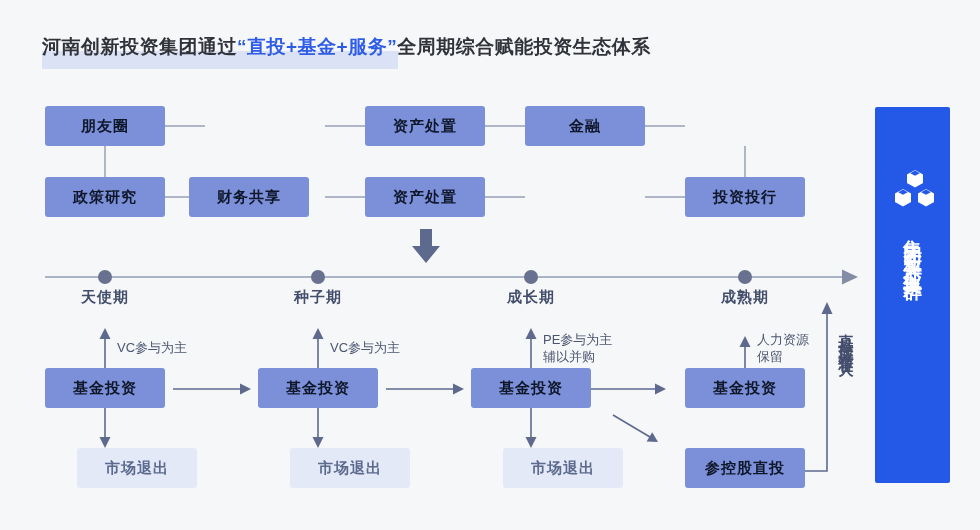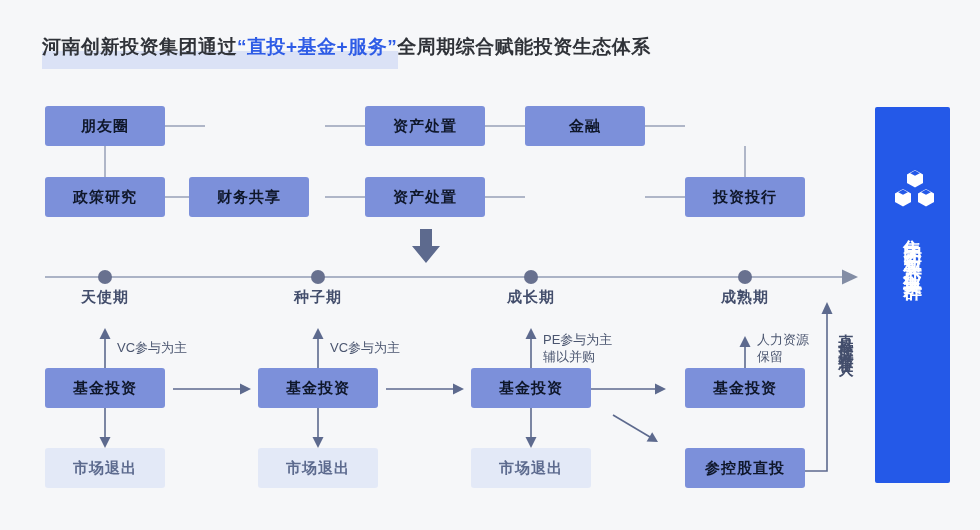--- a/index.html
+++ b/index.html
@@ -5,21 +5,21 @@
   html,body{margin:0;padding:0;}
   body{background:var(--page-bg,#F6F7F9);font-family:"Liberation Sans","DejaVu Sans",sans-serif;}
   .stage{position:relative;width:980px;height:530px;overflow:hidden;background:var(--page-bg,#F6F7F9);}
   .overlay{position:absolute;left:0;top:0;z-index:0;pointer-events:none;}
   .title{position:absolute;left:42px;top:33px;margin:0;font-size:19px;line-height:27px;font-weight:700;color:var(--title-text);z-index:2;letter-spacing:.5px;}
   .title .accent{color:var(--title-accent);}
   .title-highlight{position:absolute;left:42px;top:51px;width:356px;height:18px;background:var(--title-highlight);z-index:1;}
   .box{position:absolute;width:120px;height:40px;display:flex;align-items:center;justify-content:center;
        border-radius:3px;font-size:15px;font-weight:700;z-index:1;letter-spacing:1px;}
   .box.blue{background:var(--box-blue);color:#0f172a;}
-  .box.light{background:var(--box-light);color:var(--box-light-text);}
+  .box.light{background:var(--box-light);color:var(--box-light-text);margin-left:32px;}
   .stage-label{position:absolute;width:90px;text-align:center;font-size:15px;font-weight:600;color:var(--label-text);z-index:1;letter-spacing:1px;font-family:Liberation Mono, monospace;}
   .note{position:absolute;font-size:13px;line-height:17px;color:var(--note-text);white-space:pre-line;z-index:1;}
   .vtext{writing-mode:vertical-rl;text-orientation:upright;}
   .vertical-note{position:absolute;left:836px;top:322px;font-size:15px;font-weight:600;color:var(--label-text);letter-spacing:4px;z-index:1;}
   .right-bar{position:absolute;left:875px;top:107px;width:75px;height:376px;background:var(--accent-blue);
              border-radius:2px;display:flex;flex-direction:column;align-items:center;z-index:1;}
   .right-bar svg{margin-top:60px;}
   .bar-label{margin-top:12px;color:#FFFFFF;font-size:19px;font-weight:700;letter-spacing:6px;}
   
   .conn{stroke:var(--line-gray);stroke-width:1.5;fill:none;}

